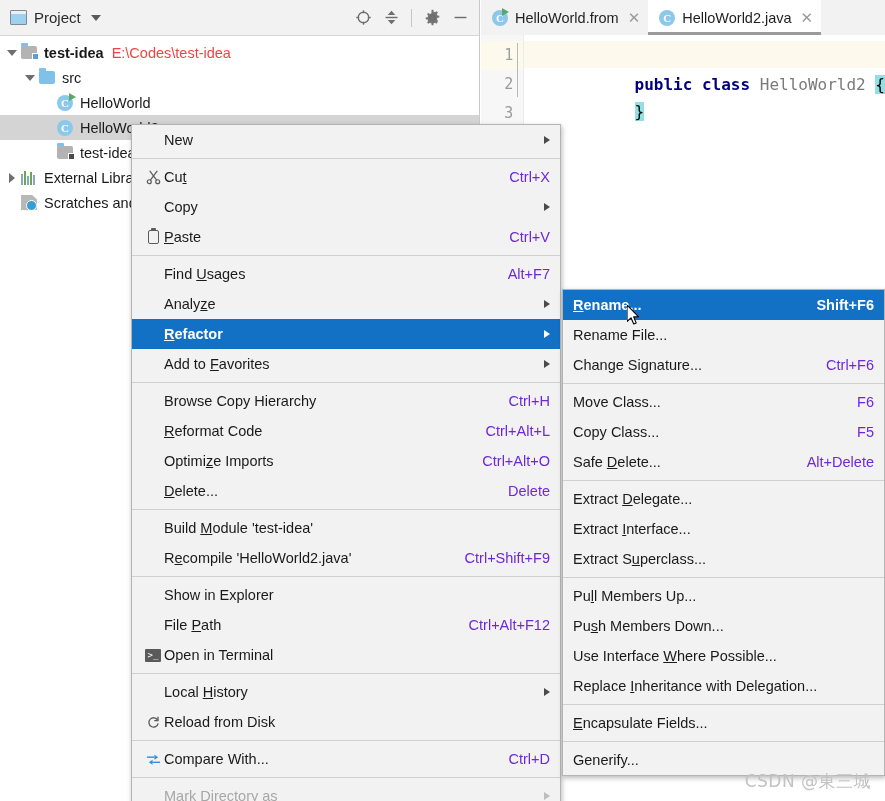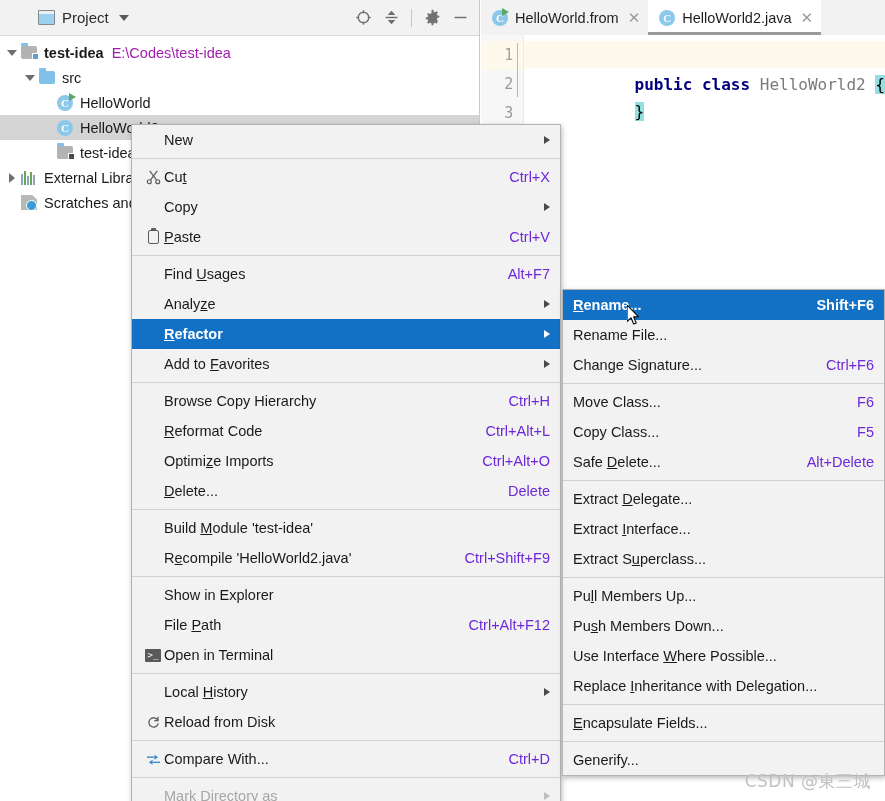--- a/index.html
+++ b/index.html
@@ -21,21 +21,21 @@
     width: 480px; height: 801px;
     background: #ffffff;
     border-right: 1px solid #c9c9c9;
     box-sizing: border-box;
   }
   #project-header {
     position: relative;
     height: 35px;
     background: #f2f2f2;
     border-bottom: 1px solid #d7d7d7;
-    display: flex; align-items: center; padding-left: 28px;
+    display: flex; align-items: center;
   }
   .proj-title-wrap { display: flex; align-items: center; padding-left: 10px; gap: 7px; }
   .proj-win-icon {
     width: 17px; height: 15px;
     border: 1.6px solid #7f8b91;
     background: #9cd2f0;
     border-radius: 1px;
     box-sizing: border-box;
     position: relative;
   }
@@ -69,21 +69,21 @@
   }
   .tree-row.selected { background: #d4d4d4; }
   .twisty {
     width: 16px; display: inline-flex; justify-content: center; align-items: center;
     flex: none;
   }
   .tri-down { width:0;height:0;border-left:5px solid transparent;border-right:5px solid transparent;border-top:6px solid #6e6e6e; }
   .tri-right { width:0;height:0;border-top:5px solid transparent;border-bottom:5px solid transparent;border-left:6px solid #6e6e6e; }
   .node-icon { width: 19px; height: 17px; margin-right: 5px; flex: none; position: relative; }
   .label-bold { font-weight: bold; }
-  .label-path { color: #a21caf; margin-left: 8px; font-weight: normal; }
+  .label-path { color: #ef4444; margin-left: 8px; font-weight: normal; }
 
   
   .ic-folder {
     width:16px;height:13px;background:#7fc1e8;border-radius:1px 2px 2px 2px;position:absolute;top:2px;left:1px;
   }
   .ic-folder::before{content:"";position:absolute;left:0;top:-3px;width:7px;height:3px;background:#7fc1e8;border-radius:1px 1px 0 0;}
   .ic-module .ic-folder{background:#b3b3b3;}
   .ic-module::after{content:"";position:absolute;right:0px;bottom:1px;width:7px;height:7px;background:#5b9ed4;border:1px solid #ffffff;box-sizing:border-box;}
   .ic-modfile::after{content:"";position:absolute;right:0px;bottom:1px;width:7px;height:7px;background:#4a4a4a;border:1px solid #ffffff;box-sizing:border-box;}
 

